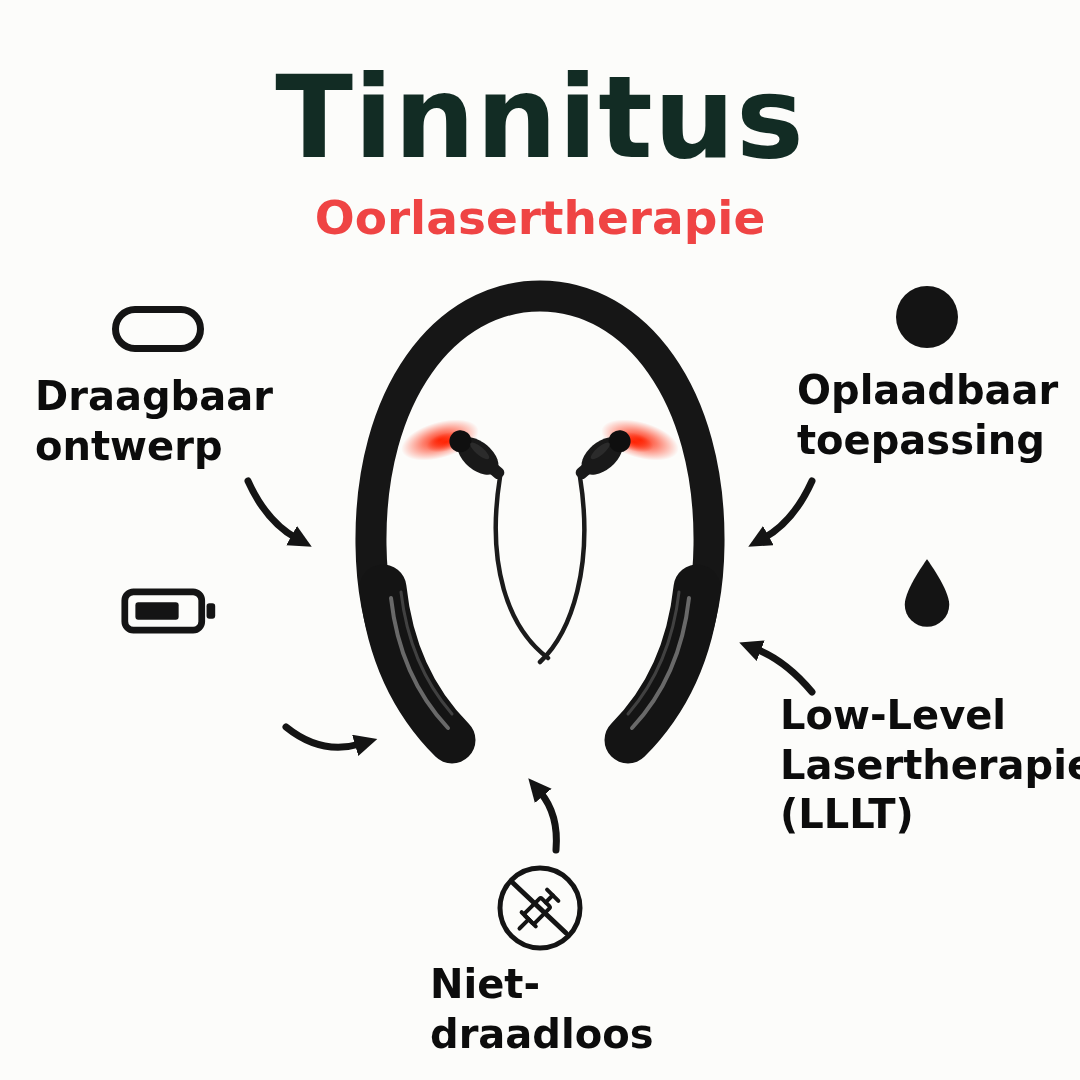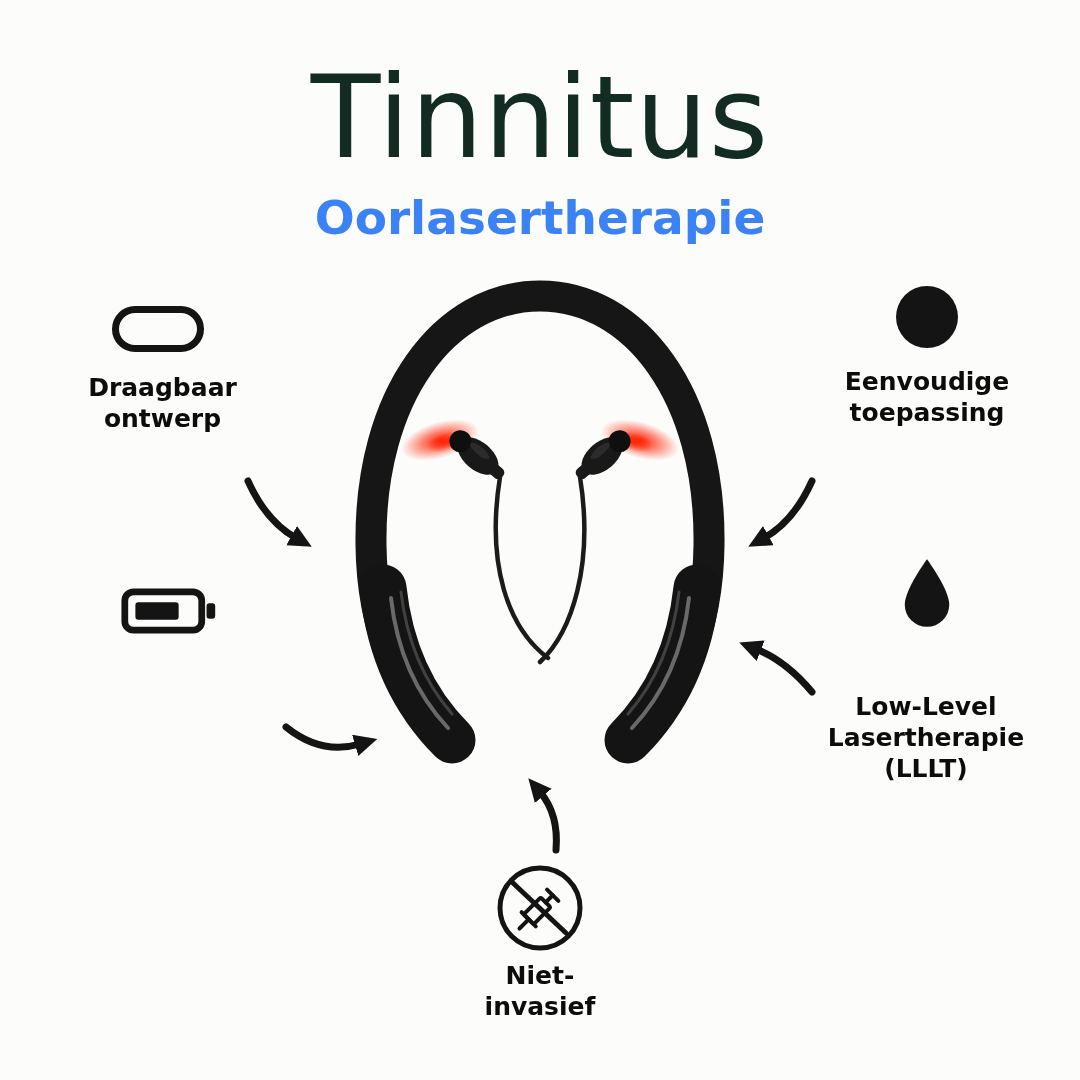--- a/index.html
+++ b/index.html
@@ -5,31 +5,31 @@
   html,body { margin:0; padding:0; background:#ffffff; }
   .page {
     position:relative; width:1080px; height:1080px;
     background:#fcfcfa; overflow:hidden;
     font-family:"DejaVu Sans","Liberation Sans",sans-serif;
   }
   .art { position:absolute; inset:0; width:1080px; height:1080px; }
   .title {
     position:absolute; top:58px; left:0; width:100%;
     margin:0; text-align:center;
-    font-size:114px; font-weight:400; letter-spacing:1px;
+    font-size:114px; font-weight:700; letter-spacing:1px;
     color:#122c24; line-height:1.05;
   }
   .subtitle {
     position:absolute; top:190px; left:0; width:100%;
     text-align:center; font-size:47px; font-weight:700;
-    color:#3b82f6;
+    color:#ef4444;
   }
   .feature-label {
-    position:absolute; font-size:25px; font-weight:700;
-    color:#0c0c0c; text-align:center; white-space:pre-line;
+    position:absolute; font-size:40px; font-weight:700;
+    color:#0c0c0c; text-align:left; white-space:pre-line;
     line-height:1.24;
   }
   .pill-icon {
     position:absolute; left:112px; top:306px;
     width:92px; height:46px;
     border:7px solid #141414; border-radius:26px;
     box-sizing:border-box; background:transparent;
   }
   .dot-icon {
     position:absolute; left:896px; top:286px;
@@ -115,21 +115,21 @@
   <div class="feature-label" id="label-draagbaar">Draagbaar
 ontwerp</div>
 
   <svg class="icon-svg" id="battery-icon" width="100" height="62" viewBox="0 0 104 64">
     <rect x="5" y="12" width="80" height="40" rx="9" fill="none" stroke="#141414" stroke-width="7"></rect>
     <rect x="16" y="23" width="45" height="18" rx="3" fill="#141414"></rect>
     <rect x="90" y="24" width="9" height="16" rx="3" fill="#141414"></rect>
   </svg>
 
   <div class="dot-icon"></div>
-  <div class="feature-label" id="label-eenvoudige">Eenvoudige
+  <div class="feature-label" id="label-eenvoudige">Oplaadbaar
 toepassing</div>
 
   <svg class="icon-svg" id="droplet-icon" width="58" height="76" viewBox="0 0 60 78">
     <path d="M30,3 C30,3 7,34 7,50 a23,23 0 0 0 46,0 C53,34 30,3 30,3 Z" fill="#141414"></path>
   </svg>
   <div class="feature-label" id="label-lllt">Low-Level
 Lasertherapie
 (LLLT)</div>
 
   <svg class="icon-svg" id="no-syringe-icon" width="92" height="92" viewBox="0 0 92 92">
@@ -137,15 +137,15 @@
     <g transform="rotate(45 46 46)" fill="none" stroke="#141414" stroke-width="4" stroke-linecap="round">
       <rect x="39" y="38" width="14" height="24" rx="2"></rect>
       <line x1="46" y1="62" x2="46" y2="75"></line>
       <line x1="36" y1="62" x2="56" y2="62"></line>
       <line x1="46" y1="28" x2="46" y2="38"></line>
       <line x1="38" y1="28" x2="54" y2="28"></line>
     </g>
     <line x1="19" y1="21" x2="72" y2="71" stroke="#141414" stroke-width="5" stroke-linecap="round"></line>
   </svg>
   <div class="feature-label" id="label-niet">Niet-
-invasief</div>
+draadloos</div>
 
 </div>
 
 </body></html>

